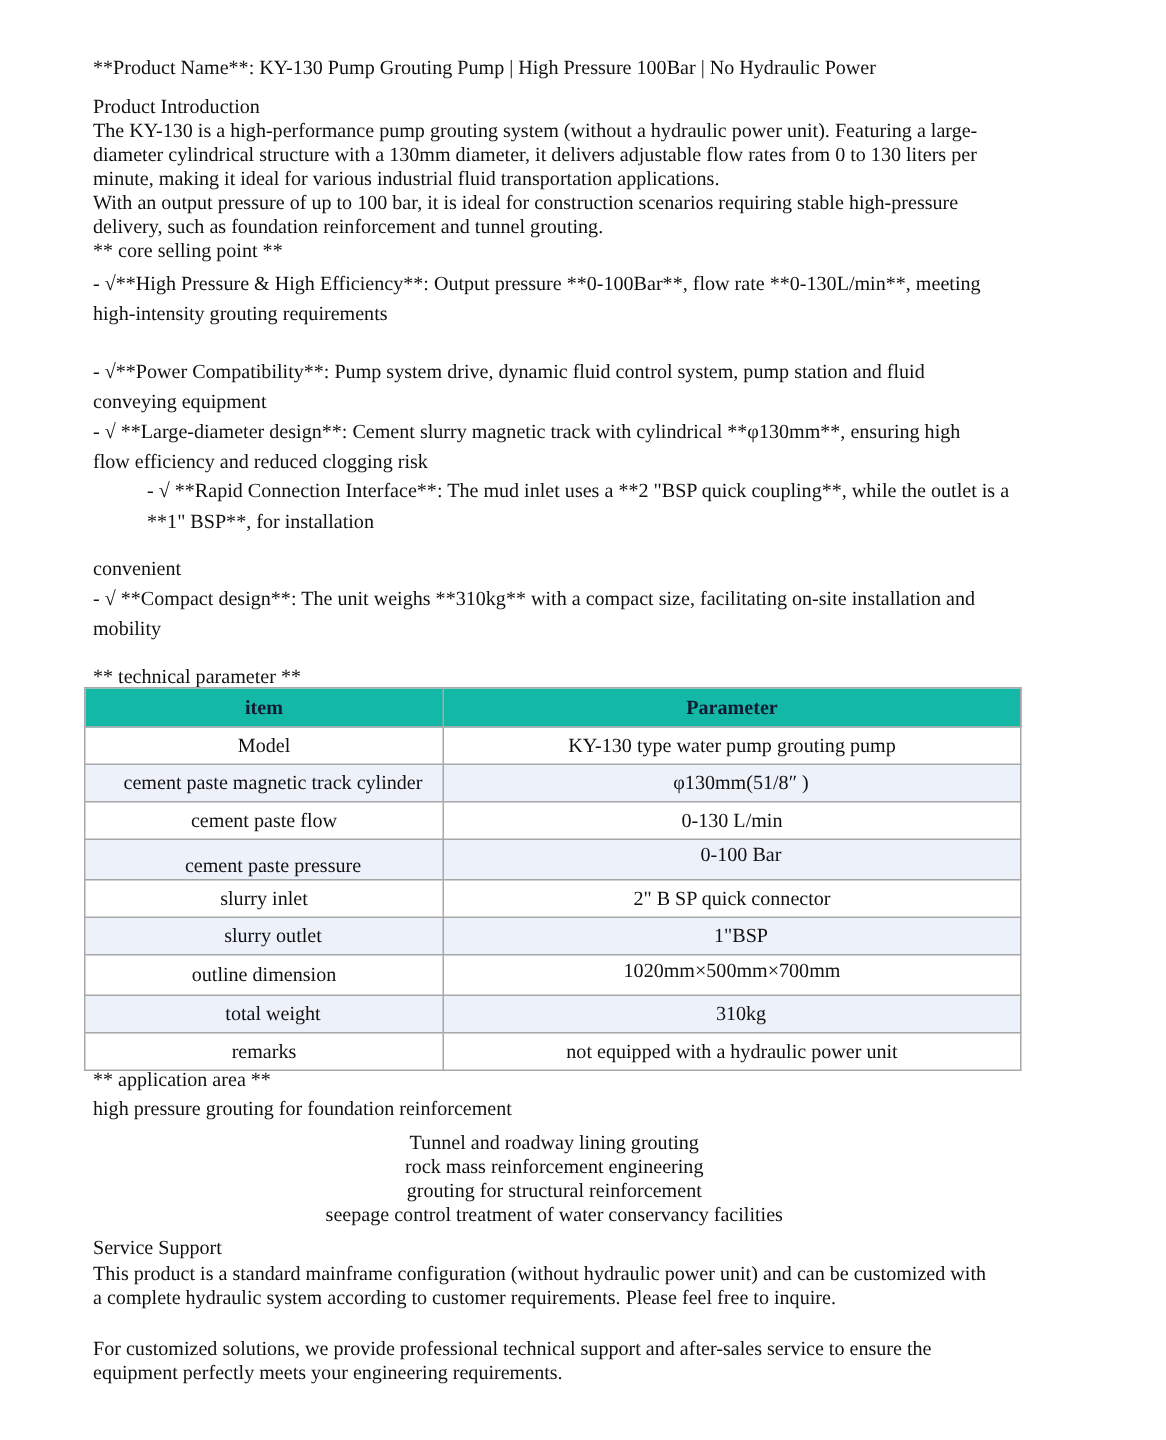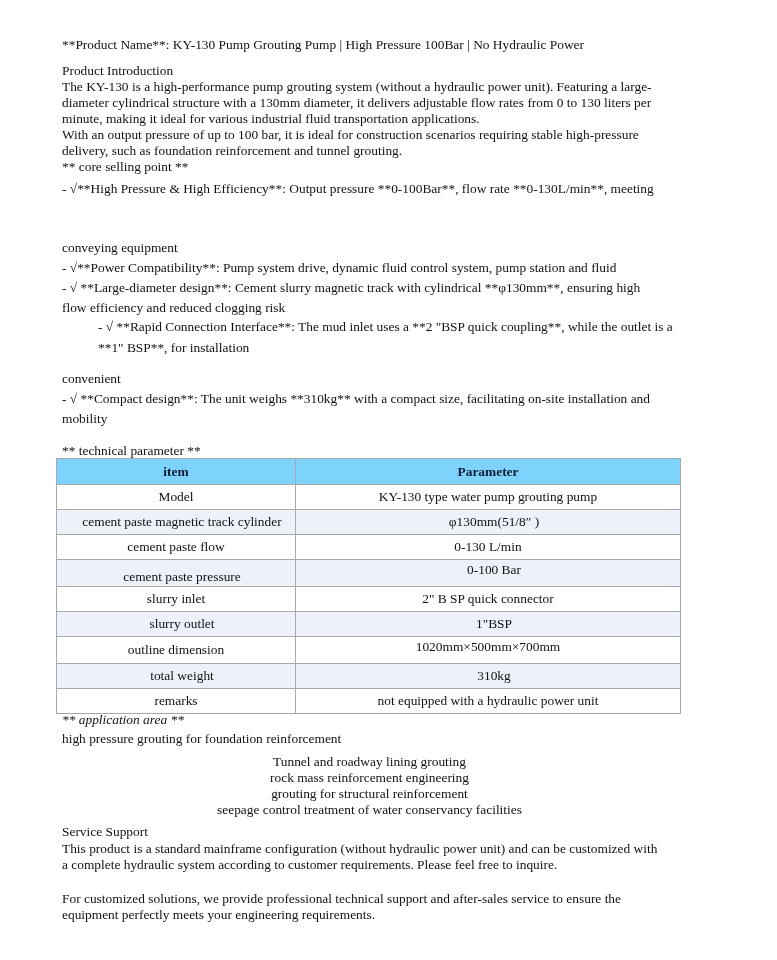--- a/index.html
+++ b/index.html
@@ -44,21 +44,21 @@
       border-collapse: collapse;
       font-size: 13.4px;
     }
     table.params th, table.params td {
       border: 1px solid #a8a8a8;
       text-align: center;
       padding: 0;
       height: 24px;
     }
     table.params th {
-      background: #7dd3fc;
+      background: #14b8a6;
       color: #0f1a33;
       font-weight: bold;
       height: 25px;
       margin-top: 27px;
     }
     table.params th.col-item, table.params td.col-item { width: 226px; }
     table.params tr.alt td { background: #edf1f9; padding-left: 12px; }
     table.params td.raise { vertical-align: top; padding-top: 2px; }
   </style>
 </head>
@@ -74,24 +74,25 @@
     <span>diameter cylindrical structure with a 130mm diameter, it delivers adjustable flow rates from 0 to 130 liters per</span>
     <span>minute, making it ideal for various industrial fluid transportation applications.</span>
     <span>With an output pressure of up to 100 bar, it is ideal for construction scenarios requiring stable high-pressure</span>
     <span>delivery, such as foundation reinforcement and tunnel grouting.</span>
   </div>
 
   <div class="line" style="top:159px;">** core selling point **</div>
 
   <div class="para" style="top:179px; line-height:20px;">
     <span>- √**High Pressure &amp; High Efficiency**: Output pressure **0-100Bar**, flow rate **0-130L/min**, meeting</span>
+    <span>high-intensity grouting requirements</span>
   </div>
   <div class="para" style="top:238px; line-height:20px;">
+    <span>- √**Power Compatibility**: Pump system drive, dynamic fluid control system, pump station and fluid</span>
     <span>conveying equipment</span>
-    <span>- √**Power Compatibility**: Pump system drive, dynamic fluid control system, pump station and fluid</span>
   </div>
   <div class="para" style="top:278px; line-height:20px;">
     <span>- √ **Large-diameter design**: Cement slurry magnetic track with cylindrical **φ130mm**, ensuring high</span>
     <span>flow efficiency and reduced clogging risk</span>
   </div>
   <div class="para" style="top:316px; line-height:21px;margin-left:36px;">
     <span>- √ **Rapid Connection Interface**: The mud inlet uses a **2 "BSP quick coupling**, while the outlet is a</span>
     <span>**1" BSP**, for installation</span>
   </div>
   <div class="line" style="top:371px;">convenient</div>
@@ -142,21 +143,21 @@
         <td class="col-item">total weight</td>
         <td>310kg</td>
       </tr>
       <tr>
         <td class="col-item">remarks</td>
         <td>not equipped with a hydraulic power unit</td>
       </tr>
     </tbody>
   </table>
 
-  <div class="line" style="top:712px;font-style:italic;">** application area **</div>
+  <div class="line" style="top:712px;">** application area **</div>
   <div class="line" style="top:731px;">high pressure grouting for foundation reinforcement</div>
   <div class="para" style="top:754px;text-align:center;">
     <span>Tunnel and roadway lining grouting</span>
     <span>rock mass reinforcement engineering</span>
     <span>grouting for structural reinforcement</span>
     <span>seepage control treatment of water conservancy facilities</span>
   </div>
 
   <div class="line" style="top:824px;">Service Support</div>
   <div class="para" style="top:841px;">

